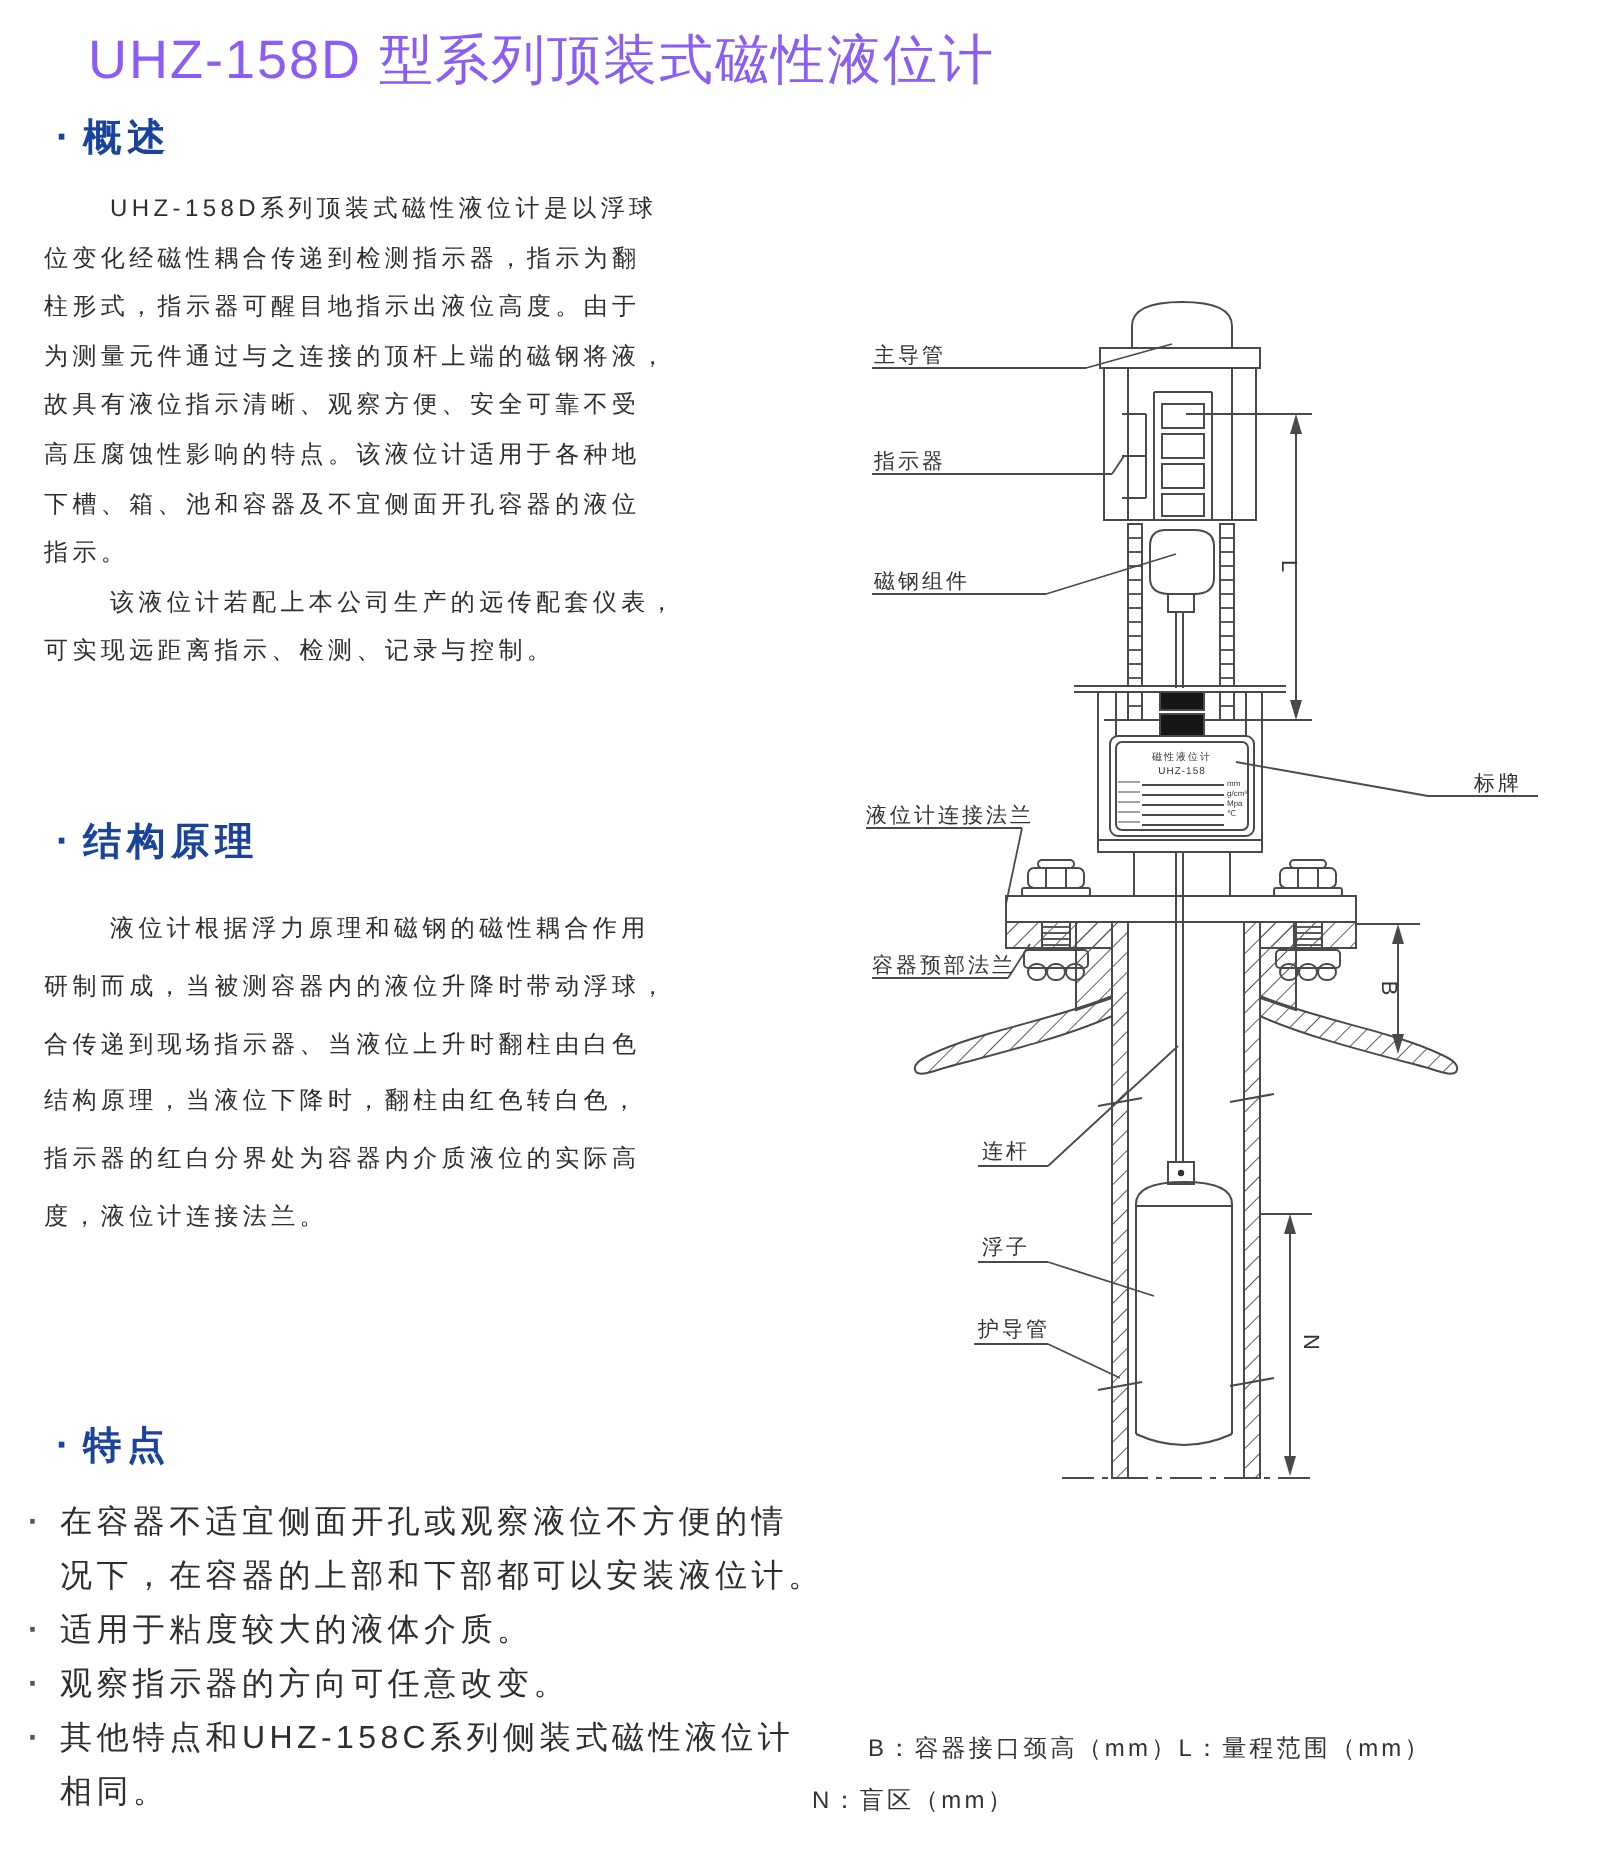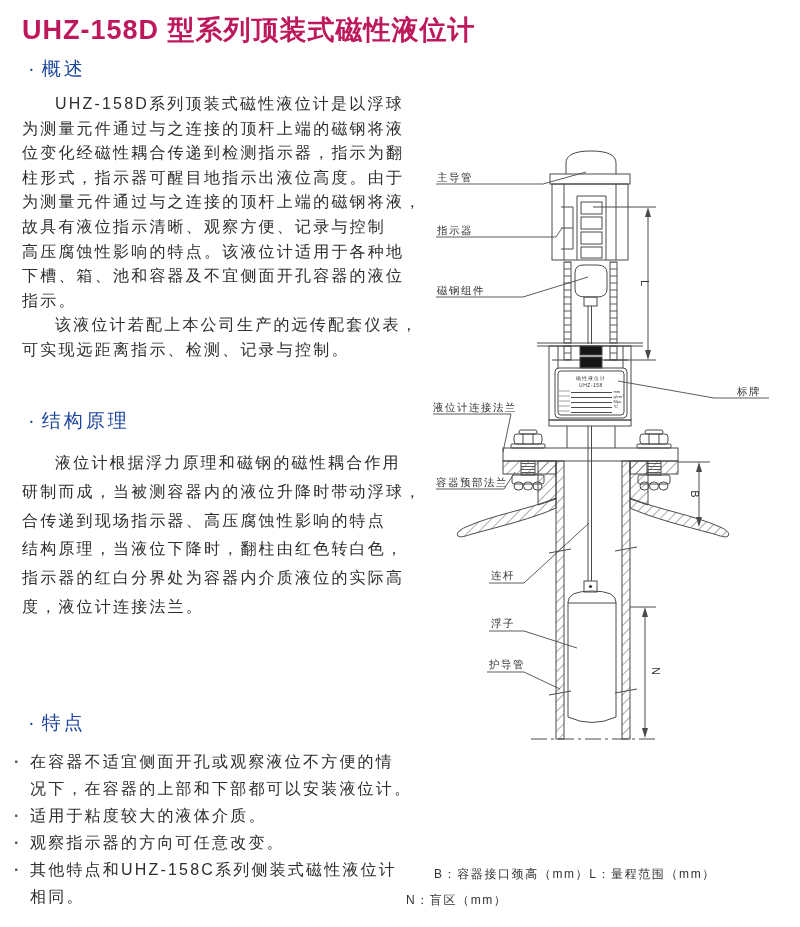--- a/index.html
+++ b/index.html
@@ -1,24 +1,24 @@
 <!DOCTYPE html>
 <html><head>
 <meta charset="utf-8">
 <style>
   html,body{margin:0;padding:0;}
   body{width:800px;height:927px;background:#ffffff;position:relative;overflow:hidden;
        font-family:"Liberation Sans","DejaVu Sans",sans-serif;color:#2e2e2e;}
   .abs{position:absolute;}
-  .title{color:#be185d;font-size:27px;font-weight:bold;letter-spacing:1px;white-space:nowrap;}
-  .sec-head{color:#1a449c;font-size:19px;font-weight:normal;letter-spacing:3px;white-space:nowrap;}
+  .title{color:#8b5cf6;font-size:27px;font-weight:normal;letter-spacing:1px;white-space:nowrap;margin-left:22px;}
+  .sec-head{color:#1a449c;font-size:19px;font-weight:bold;letter-spacing:3px;white-space:nowrap;}
   .sec-head .dot{font-size:20px;margin-right:7px;letter-spacing:0;}
-  .bline{white-space:nowrap;font-size:16px;color:#2e2e2e;letter-spacing:2.2px;}
+  .bline{white-space:nowrap;font-size:12px;color:#2e2e2e;letter-spacing:2.2px;}
   .p1 .bline{height:24.6px;line-height:24.6px;}
-  .p2 .bline{height:28.8px;line-height:28.8px;font-family:Liberation Mono, monospace;}
+  .p2 .bline{height:28.8px;line-height:28.8px;}
   .indent{padding-left:33px;}
   .feat{width:410px;}
   .fline{position:relative;white-space:nowrap;font-size:16px;letter-spacing:2.2px;
          height:27px;line-height:27px;padding-left:16px;}
   .fbullet{position:absolute;left:0;top:0;color:#555;font-weight:bold;}
   .cap{white-space:nowrap;font-size:12px;letter-spacing:1.6px;color:#333;}
   svg text{font-family:"Liberation Sans","DejaVu Sans",sans-serif;}
   .dlabel{font-size:10.5px;letter-spacing:1.5px;fill:#333;}
   .dimletter{font-size:11px;fill:#333;}
   .npt{fill:#333;}
@@ -27,40 +27,39 @@
 <body>
 
 <div class="abs title" style="left:22px;top:12px">UHZ-158D 型系列顶装式磁性液位计</div>
 
 <div class="abs sec-head" style="left:28px;top:56px">
   <span class="dot">·</span><span>概述</span>
 </div>
 
 <div class="abs p1" style="left:22px;top:92px">
   <div class="bline indent">UHZ-158D系列顶装式磁性液位计是以浮球</div>
-  <div class="bline">为测量元件通过与之连接的顶杆上端的磁钢将液</div>
   <div class="bline">位变化经磁性耦合传递到检测指示器，指示为翻</div>
   <div class="bline">柱形式，指示器可醒目地指示出液位高度。由于</div>
   <div class="bline">为测量元件通过与之连接的顶杆上端的磁钢将液，</div>
-  <div class="bline">故具有液位指示清晰、观察方便、记录与控制</div>
+  <div class="bline">故具有液位指示清晰、观察方便、安全可靠不受</div>
   <div class="bline">高压腐蚀性影响的特点。该液位计适用于各种地</div>
   <div class="bline">下槽、箱、池和容器及不宜侧面开孔容器的液位</div>
   <div class="bline">指示。</div>
   <div class="bline indent">该液位计若配上本公司生产的远传配套仪表，</div>
   <div class="bline">可实现远距离指示、检测、记录与控制。</div>
 </div>
 
 <div class="abs sec-head" style="left:28px;top:408px">
   <span class="dot">·</span><span>结构原理</span>
 </div>
 
 <div class="abs p2" style="left:22px;top:450px">
   <div class="bline indent">液位计根据浮力原理和磁钢的磁性耦合作用</div>
   <div class="bline">研制而成，当被测容器内的液位升降时带动浮球，</div>
-  <div class="bline">合传递到现场指示器、高压腐蚀性影响的特点</div>
+  <div class="bline">合传递到现场指示器、当液位上升时翻柱由白色</div>
   <div class="bline">结构原理，当液位下降时，翻柱由红色转白色，</div>
   <div class="bline">指示器的红白分界处为容器内介质液位的实际高</div>
   <div class="bline">度，液位计连接法兰。</div>
 </div>
 
 <div class="abs sec-head" style="left:28px;top:710px">
   <span class="dot">·</span><span>特点</span>
 </div>
 
 <div class="abs feat" style="left:14px;top:748px">

